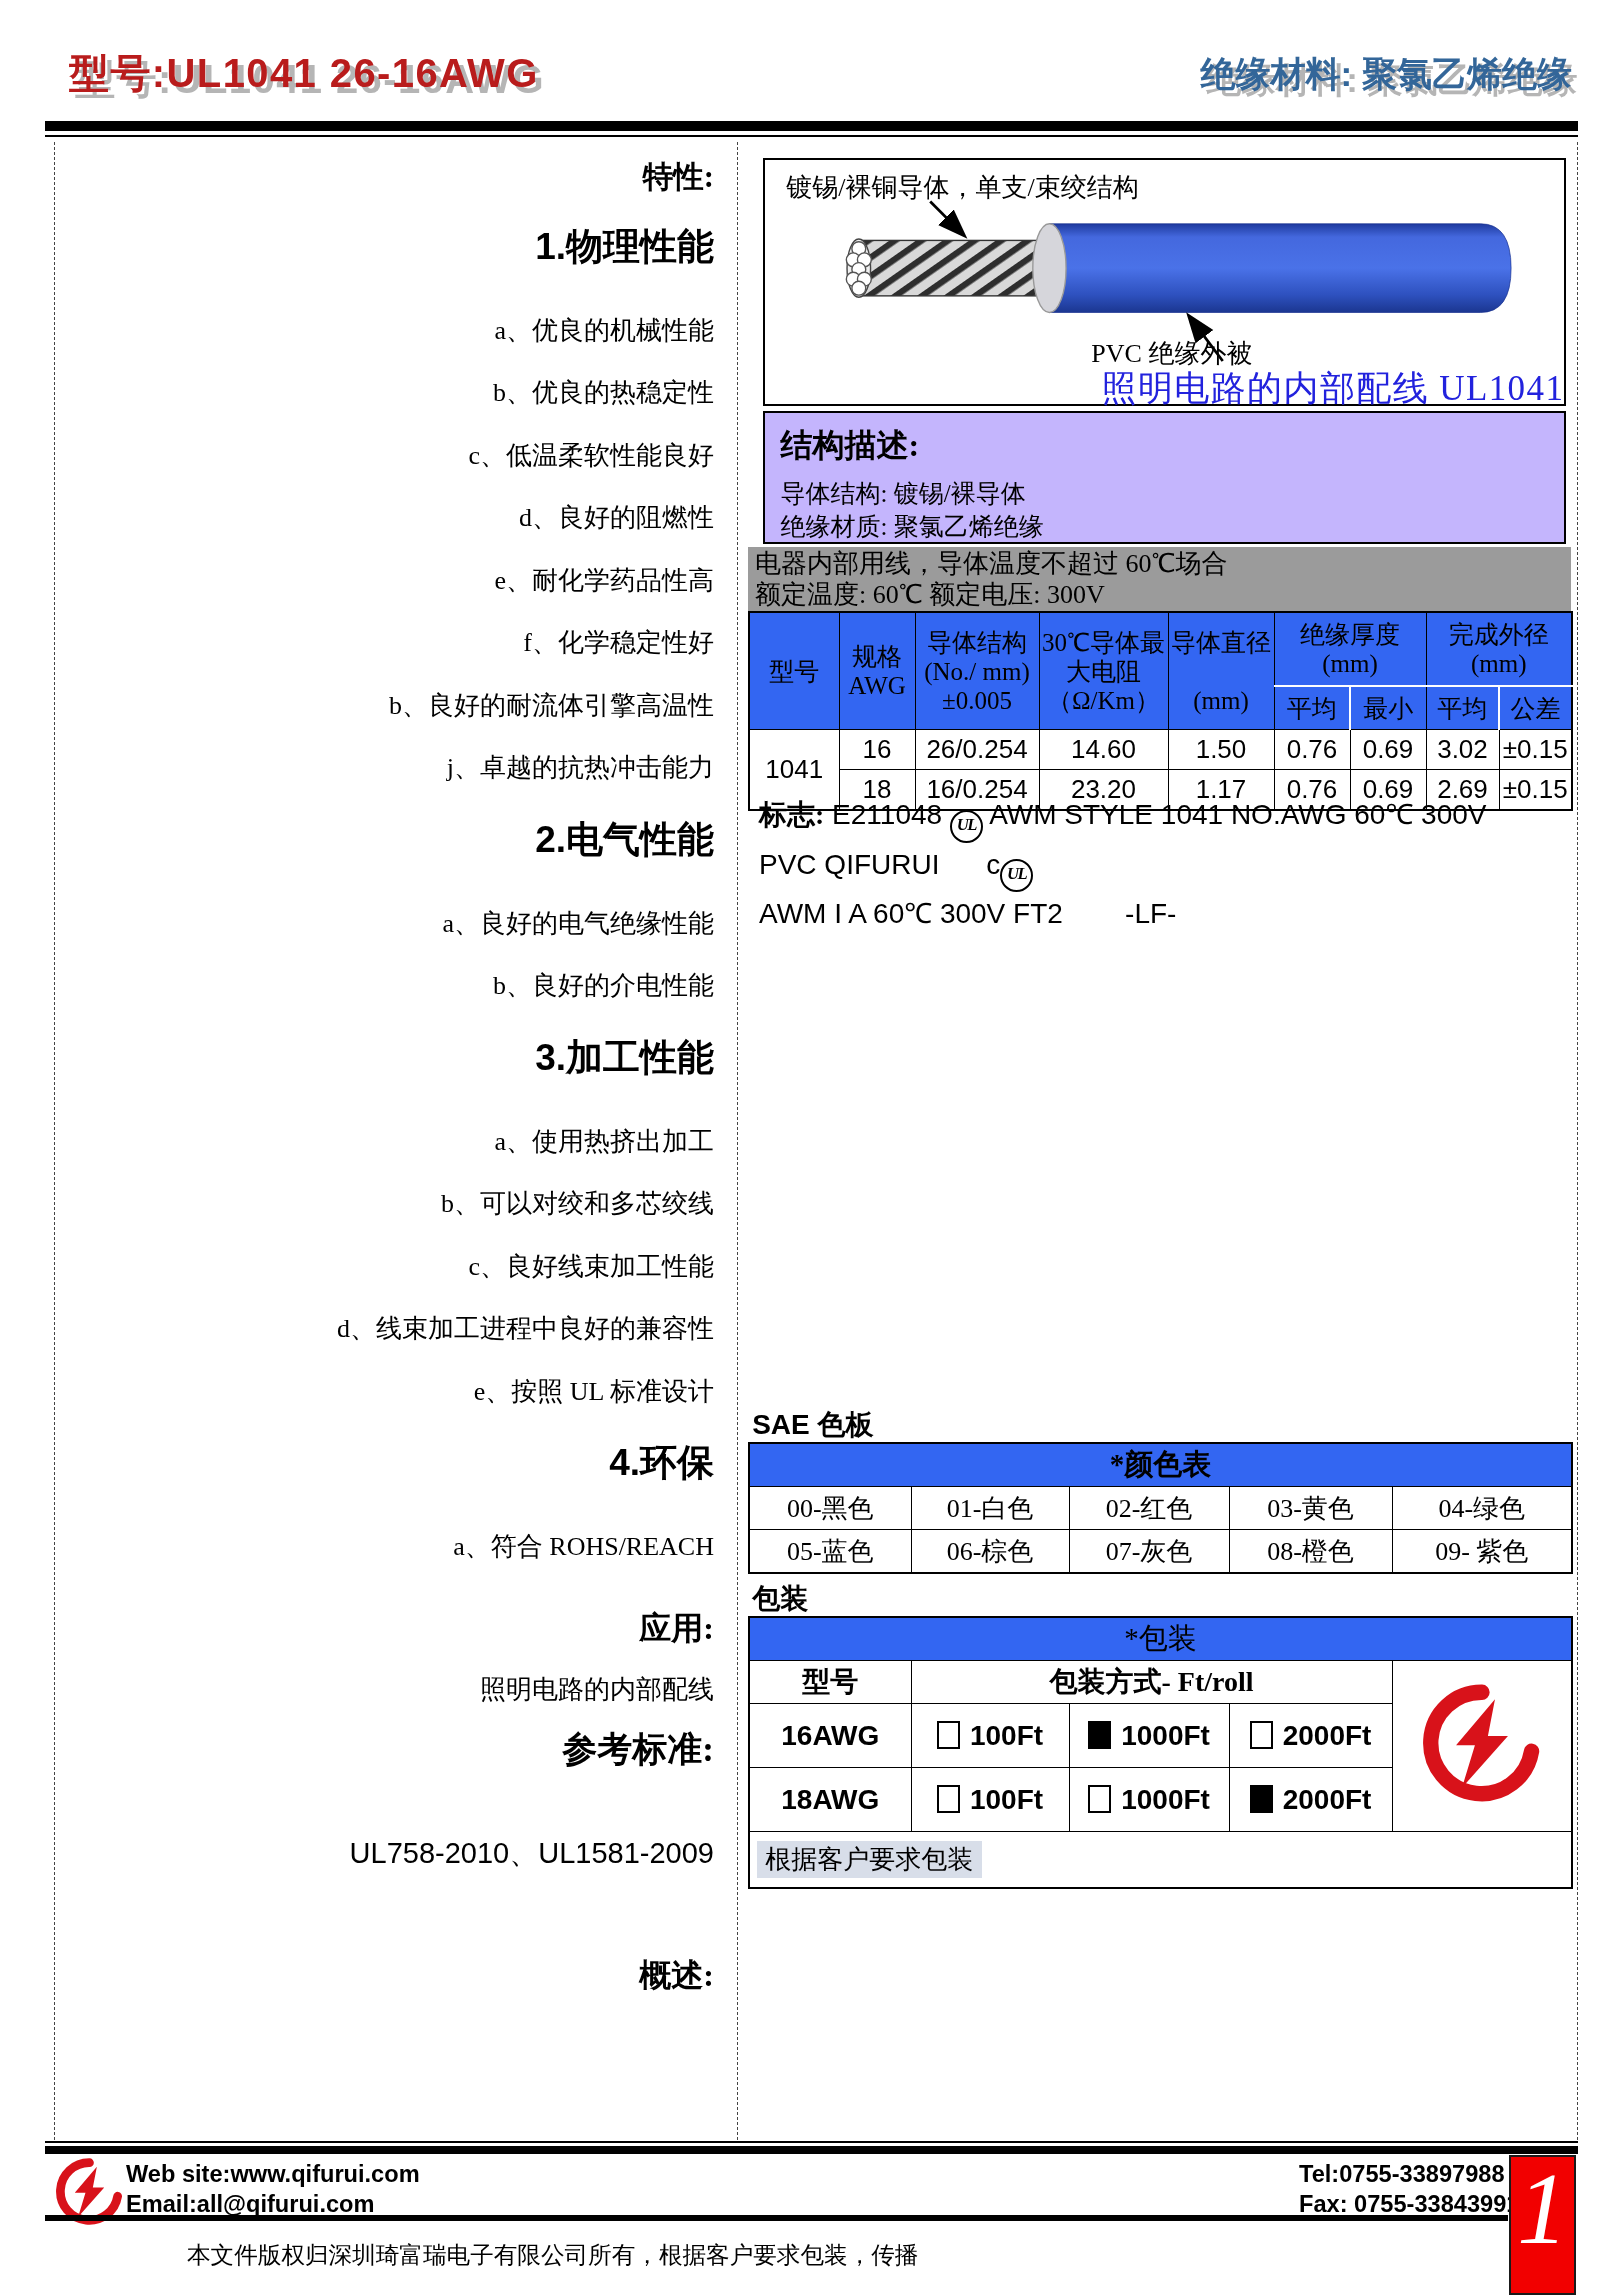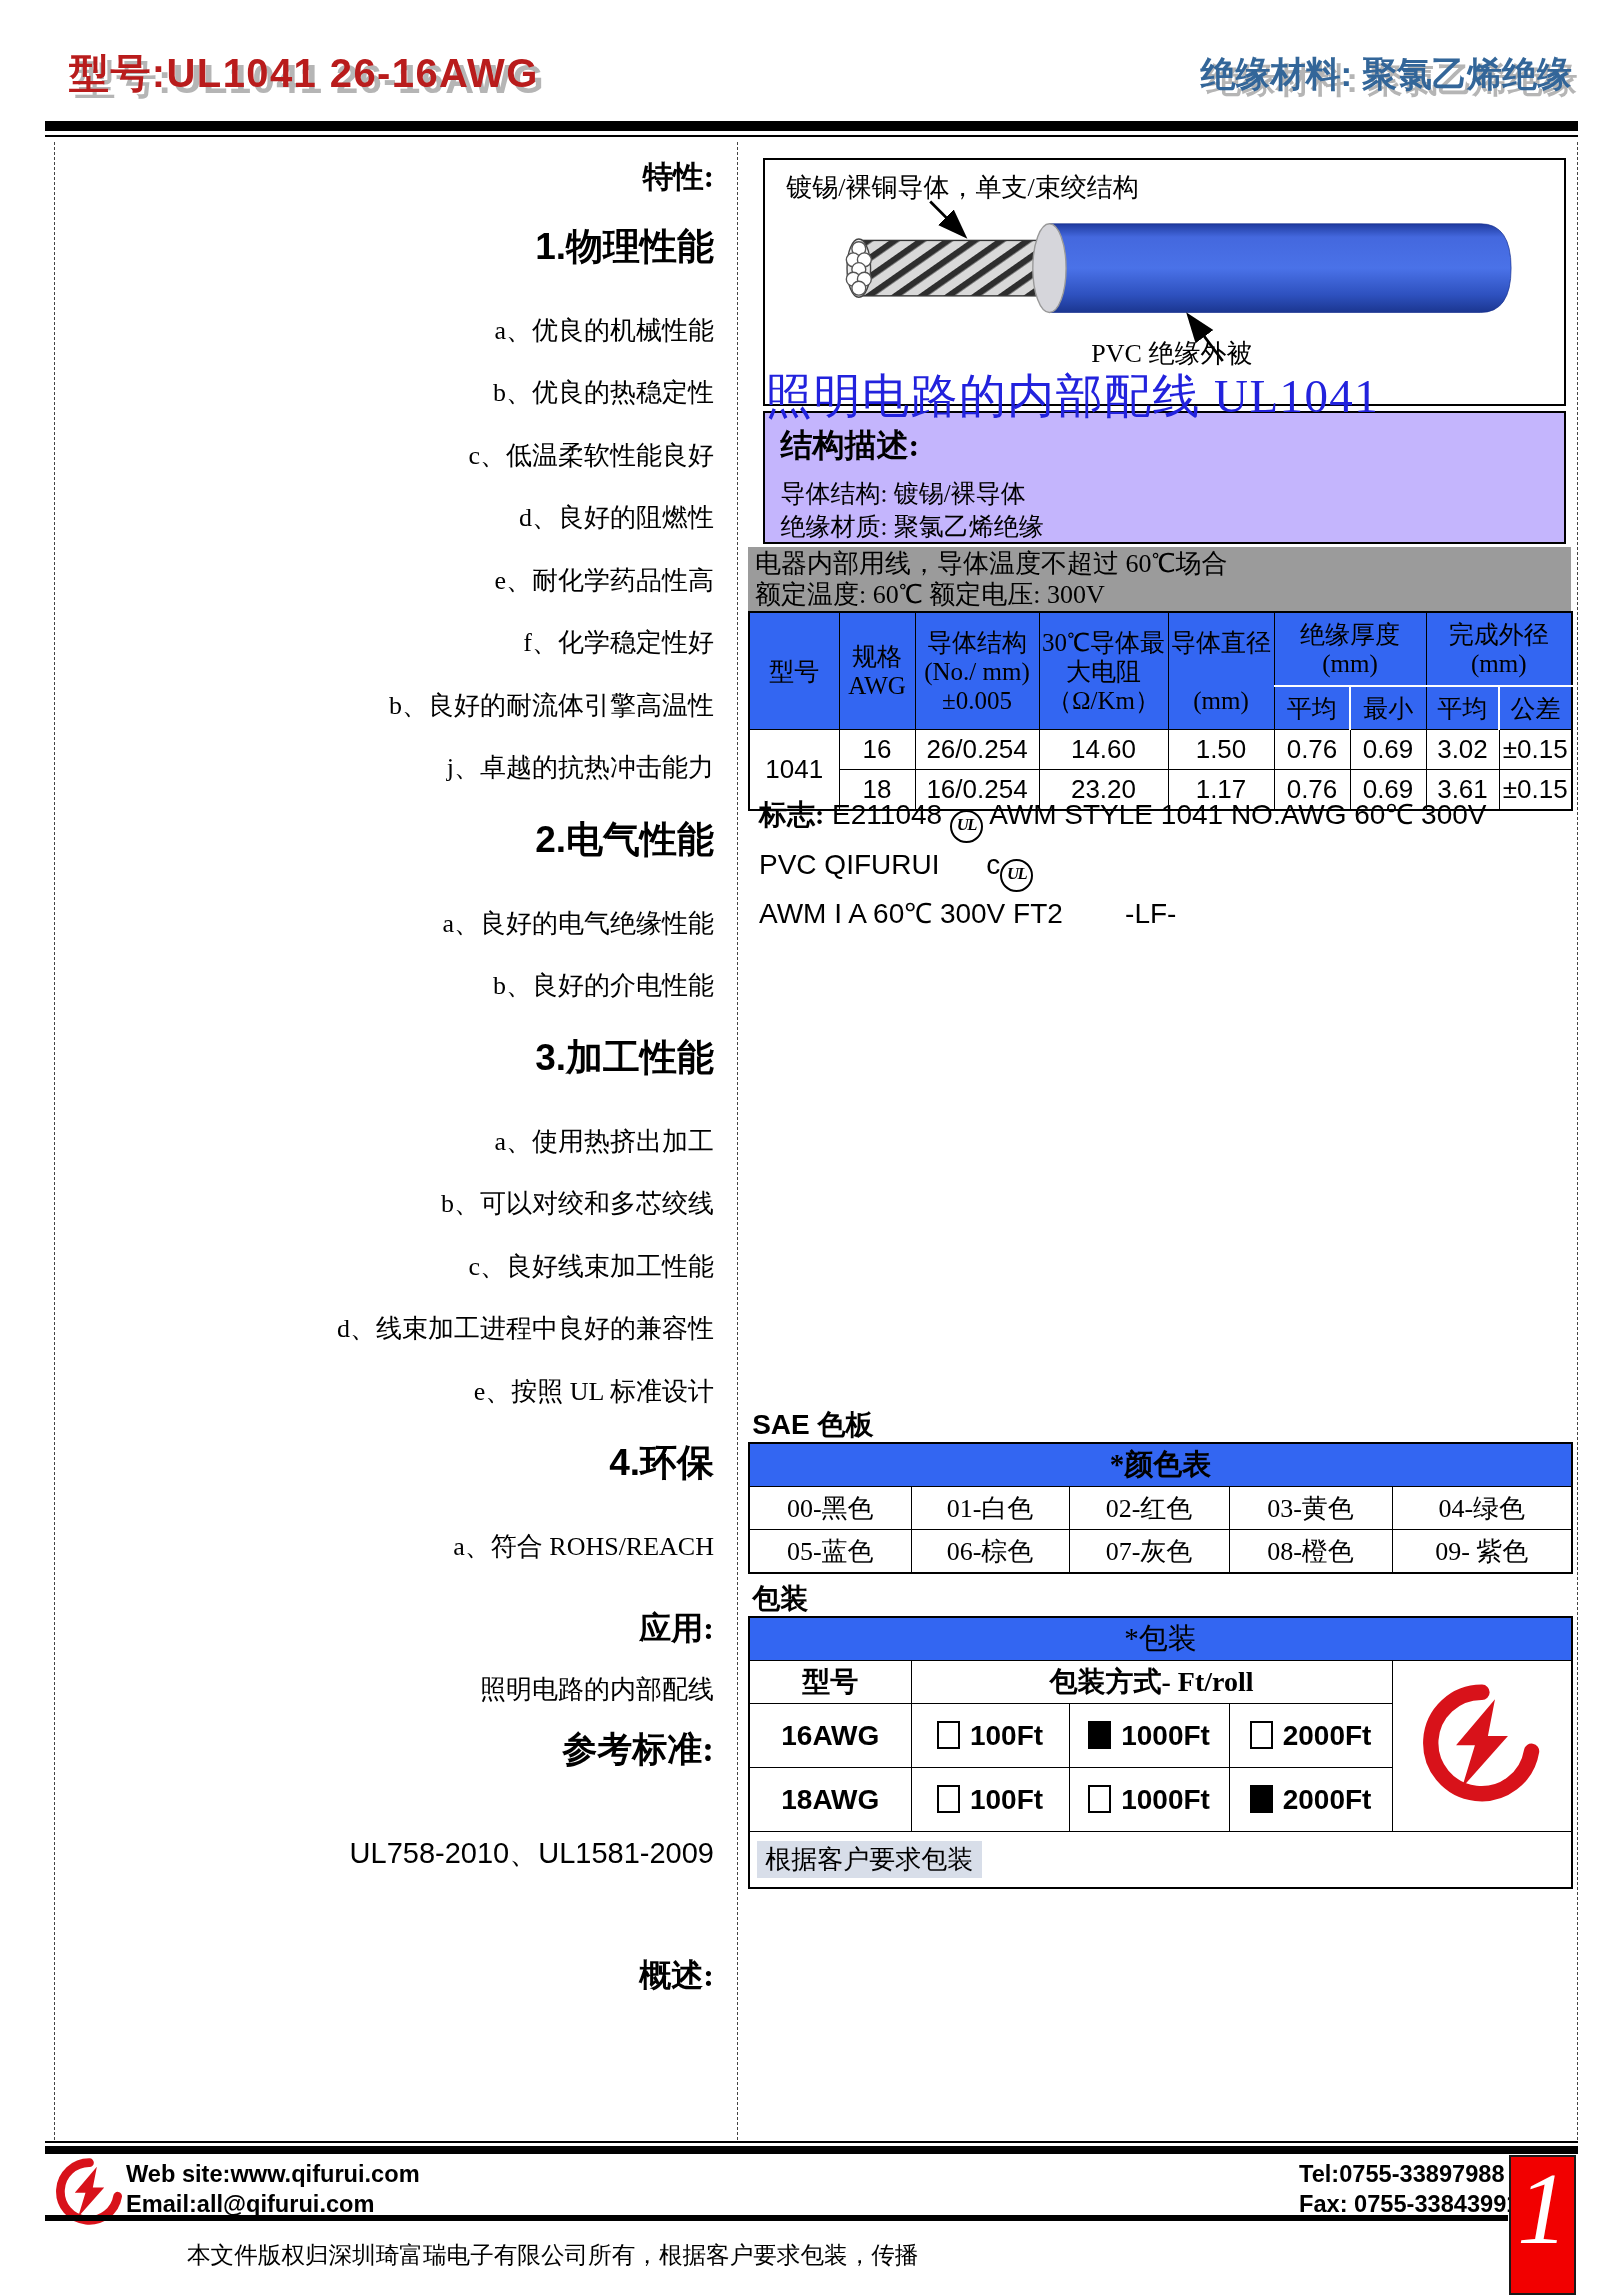--- a/index.html
+++ b/index.html
@@ -31,21 +31,21 @@
   .ref-text{font-family:"Liberation Sans",sans-serif;font-size:29px;margin:0 0 0 25px;}
   .ov-title{font-size:32px;font-weight:bold;margin:80px 0 0 0;}
 
   
   .col-right{position:absolute;left:748px;top:157px;width:823px;}
 
   .wire-box{position:absolute;left:15.3px;top:1.4px;width:799px;height:244px;border:2.1px solid #000;background:#fff;}
   .wire-label1{position:absolute;left:21px;top:9.7px;font-size:26px;z-index:2;}
   .wire-svg{position:absolute;left:0;top:0;width:799px;height:244px;z-index:1;}
   .wire-pvc{position:absolute;left:326px;top:176px;font-size:26px;z-index:2;}
-  .wire-caption{position:absolute;left:0;top:205px;width:100%;text-align:left;font-size:47px;
+  .wire-caption{position:absolute;left:0;top:205px;width:100%;text-align:right;font-size:35px;
                 color:#2222dd;z-index:2;letter-spacing:1.4px;}
 
   .struct-box{position:absolute;left:15.3px;top:254px;width:799px;height:129px;border:2.1px solid #000;background:#c4b5fd;}
   .struct-title{position:absolute;left:15.3px;top:11px;font-size:32px;font-weight:bold;}
   .struct-l1{position:absolute;left:15.3px;top:64px;font-size:25px;}
   .struct-l2{position:absolute;left:15.3px;top:97px;font-size:25px;}
 
   .gray-bar{position:absolute;left:0;top:390px;width:823px;height:64px;background:#9b9b9b;
             font-size:26px;line-height:31px;padding:1.4px 0 0 7px;box-sizing:border-box;}
 
@@ -257,21 +257,21 @@
         <td>3.02</td>
         <td>±0.15</td>
       </tr>
       <tr>
         <td>18</td>
         <td>16/0.254</td>
         <td>23.20</td>
         <td>1.17</td>
         <td>0.76</td>
         <td>0.69</td>
-        <td>3.61</td>
+        <td>2.69</td>
         <td>±0.15</td>
       </tr>
     </tbody>
       </table>
 
     <div class="mark">
       <div>
         <b>标志:</b>
         <span>E211048</span>
         <span class="ulmark">UL</span>

